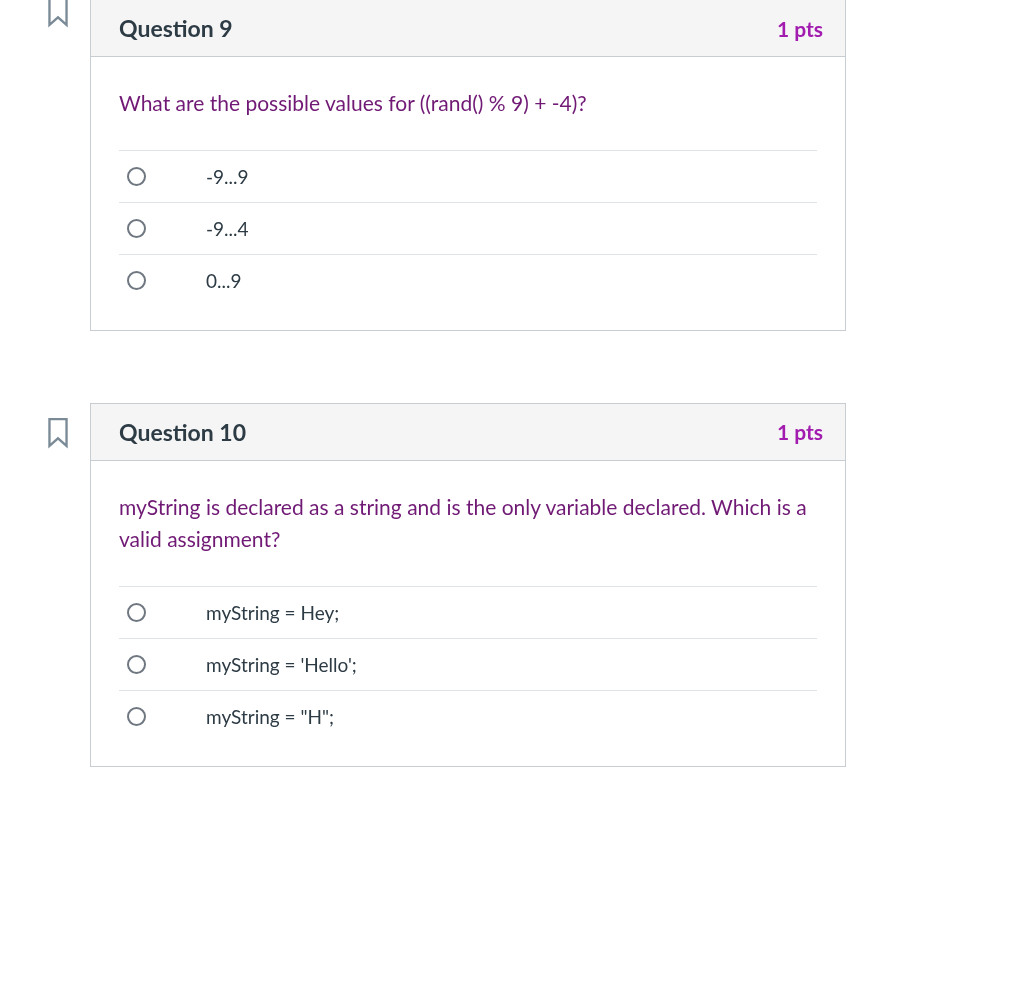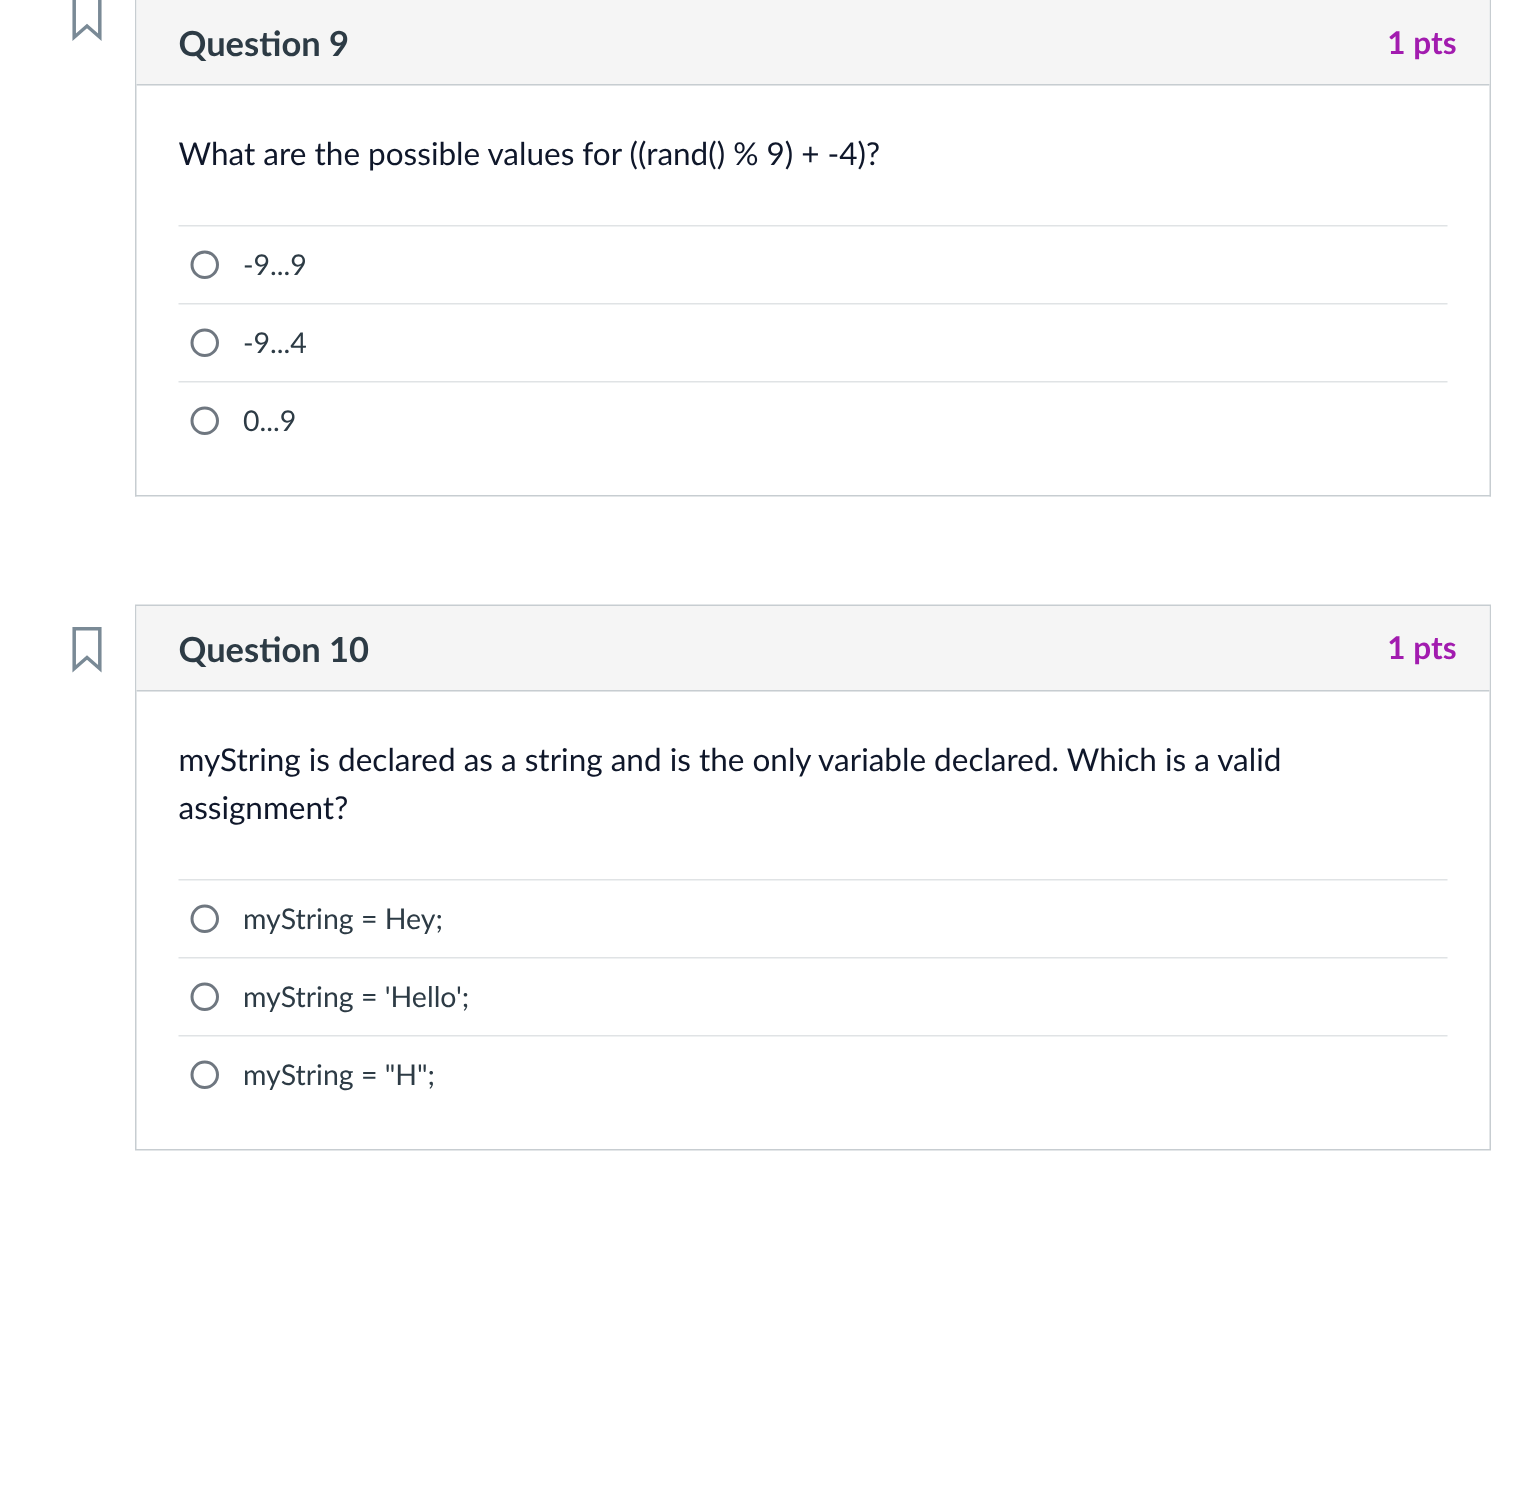--- a/index.html
+++ b/index.html
@@ -25,21 +25,21 @@
   }
   .bookmark svg {
     width: 26px;
     height: 32px;
     stroke: #7a8a96;
     fill: none;
     stroke-width: 2.2;
   }
   .question-card {
     margin-left: 90px;
-    width: 904px;
+    width: 756px;
     border: 1px solid #c7cdd1;
     background: #ffffff;
   }
   .q-header {
     display: flex;
     justify-content: space-between;
     align-items: center;
     background: #f5f5f5;
     border-bottom: 1px solid #c7cdd1;
     padding: 14px 22px 14px 28px;
@@ -53,33 +53,34 @@
     font-weight: 700;
     font-size: 21px;
     color: #a21caf;
   }
   .q-body {
     padding: 30px 28px 24px 28px;
   }
   .q-prompt {
     font-size: 21px;
     line-height: 1.55;
-    color: #0f172a;
+    color: #701a75;
     margin: 0 0 30px 0;
   }
   .answers {
     margin: 0;
     padding: 0;
   }
   .answer {
     display: flex;
     align-items: center;
     border-top: 1px solid #e0e3e5;
     padding: 14px 0 14px 4px;
     cursor: pointer;
+    gap: 44px;
   }
   .answer:first-child {
     border-top: 1px solid #e0e3e5;
   }
   .radio {
     width: 19px;
     height: 19px;
     border: 2px solid #6f7780;
     border-radius: 50%;
     flex: 0 0 auto;

